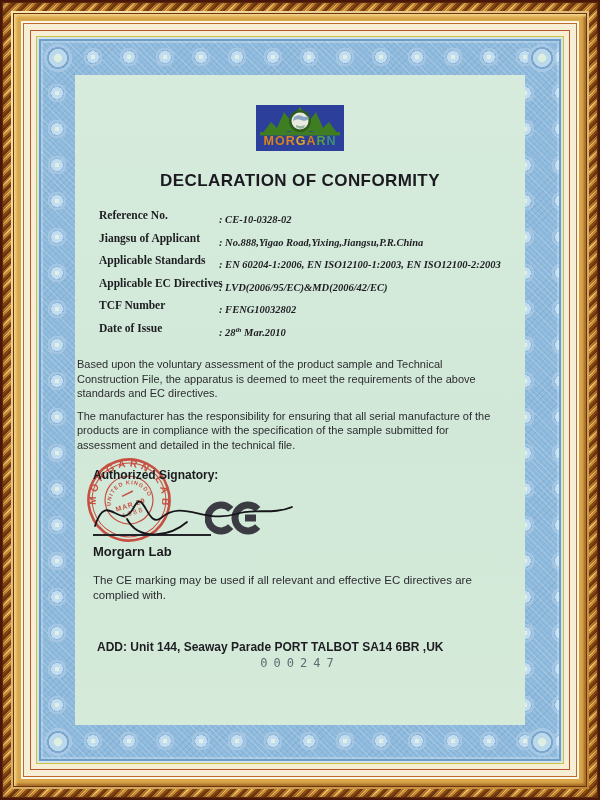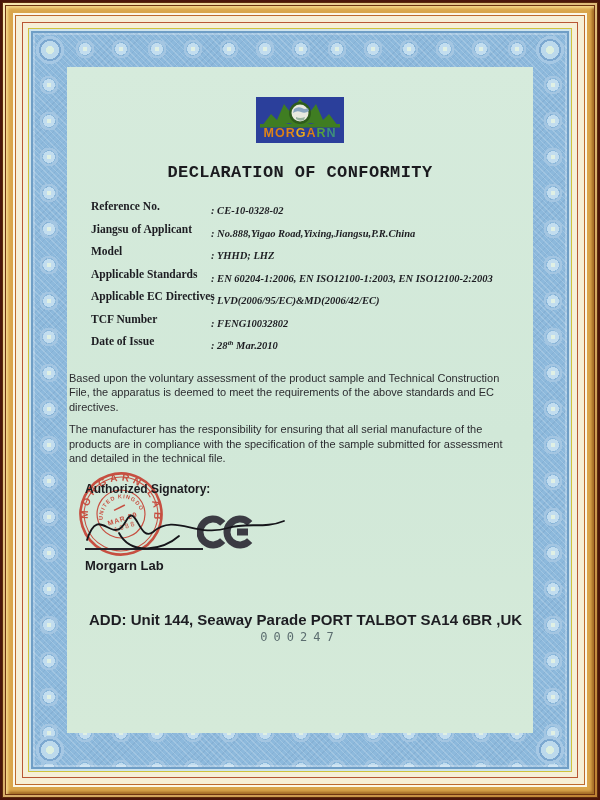--- a/index.html
+++ b/index.html
@@ -2,21 +2,21 @@
 <html><head>
 <meta charset="utf-8">
 <style>
   html,body{margin:0;padding:0;background:#888;}
   .page{width:600px;height:800px;margin:0 auto;position:relative;
         font-family:"Liberation Sans",sans-serif;box-sizing:border-box;}
   .page *{box-sizing:border-box;}
 
   
   .f-edge{width:100%;height:100%;background:#4a160a;padding:2px;}
-  .f-carve{width:100%;height:100%;padding:1px;
+  .f-carve{width:100%;height:100%;padding:9px;
     background:
       repeating-linear-gradient(135deg,#6e3a10 0 2px,#b5772c 2px 4px,#eec269 4px 5px,#c98c36 5px 7px,#8a4a14 7px 9px);
     box-shadow:inset 0 0 0 1px #5c2a0c, inset 0 0 6px rgba(60,20,0,.6);}
   .f-lip{width:100%;height:100%;padding:2px;background:linear-gradient(135deg,#f8e7b0,#c08434);}
   .f-dark{width:100%;height:100%;padding:1px;background:#6e3410;}
   .f-gold{width:100%;height:100%;padding:7px;background:#d9a54b;
     box-shadow:inset 2px 2px 2px #f2d астро88;}
   .f-gold{box-shadow:inset 2px 2px 3px #f4d98c, inset -2px -2px 3px #9c6420;}
   .f-white{width:100%;height:100%;padding:2px;background:#fcf8e8;}
   .f-orange{width:100%;height:100%;padding:1px;background:#bd6a2e;}
@@ -46,21 +46,21 @@
     background-image:linear-gradient(180deg,#d6ebdc 0%,#d1e8d8 55%,#d5ead9 100%);}
 
   
   .logo{width:88px;height:46px;margin:30px auto 0;position:relative;}
   .logo svg{display:block;}
   .logo-text{position:absolute;left:0;bottom:3px;width:100%;text-align:center;
     font-family:"Liberation Sans",sans-serif;font-size:12.5px;font-weight:bold;letter-spacing:1px;}
 
   
   .title{margin:20px 0 0;text-align:center;font-size:17px;font-weight:bold;color:#1b1b1f;
-    letter-spacing:.4px;font-family:Liberation Mono, monospace;}
+    letter-spacing:.4px;font-family:Liberation Sans, sans-serif;}
 
   
   .fields{margin:18px 0 0 24px;}
   .frow{height:22.5px;white-space:nowrap;}
   .flabel{display:inline-block;width:120px;font-family:"Liberation Serif",serif;
     font-weight:bold;font-size:11.5px;color:#1d1d22;vertical-align:top;}
   .fvalue{font-family:"Liberation Serif",serif;font-weight:bold;font-style:italic;
     font-size:10.5px;color:#1d1d22;}
   .fvalue sup, .fsup{font-size:7px;vertical-align:super;}
 
@@ -73,21 +73,21 @@
   .auth-label{position:relative;z-index:3;font-size:12px;font-weight:bold;color:#1b1b1f;}
   .stamp{position:absolute;left:-10px;top:-14px;z-index:1;opacity:.85;}
   .signature{position:absolute;left:-6px;top:6px;z-index:4;}
   .sig-line{position:absolute;left:0px;top:66px;width:118px;border-bottom:2px solid #23232a;z-index:2;}
   .ce-mark{position:absolute;left:112px;top:30px;z-index:1;}
 
   .lab-name{margin:4px 0 0 18px;font-size:13px;font-weight:bold;color:#1b1b1f;}
 
   .ce-par{margin:14px 18px 0 18px;font-size:11.5px;line-height:14.5px;color:#2c2c30;}
 
-  .address{margin:38px 0 0 22px;font-size:15px;font-weight:bold;color:#1d1d22;}
+  .address{margin:38px 0 0 22px;font-size:12px;font-weight:bold;color:#1d1d22;}
   .serial{margin:2px 0 0;text-align:center;font-family:"DejaVu Sans Mono",monospace;
     font-size:12px;letter-spacing:6px;color:#5c6e70;}
 </style>
 </head>
 <body>
 
 <div class="page">
  <div class="f-edge">
   <div class="f-carve">
    <div class="f-lip">
@@ -124,23 +124,20 @@
                 <h1 class="title">DECLARATION OF CONFORMITY</h1>
 
                 <div class="fields">
                   <div class="frow">
                     <span class="flabel">Reference No.</span><span class="fvalue">: CE-10-0328-02</span>
                   </div>
                   <div class="frow">
                     <span class="flabel">Jiangsu of Applicant</span><span class="fvalue">: No.888,Yigao Road,Yixing,Jiangsu,P.R.China</span>
                   </div>
                   <div class="frow">
-                    <span class="flabel">Model</span><span class="fvalue">: YHHD; LHZ</span>
-                  </div>
-                  <div class="frow">
                     <span class="flabel">Applicable Standards</span><span class="fvalue">: EN 60204-1:2006, EN ISO12100-1:2003, EN ISO12100-2:2003</span>
                   </div>
                   <div class="frow">
                     <span class="flabel">Applicable EC Directives</span><span class="fvalue">: LVD(2006/95/EC)&amp;MD(2006/42/EC)</span>
                   </div>
                   <div class="frow">
                     <span class="flabel">TCF Number</span><span class="fvalue">: FENG10032802</span>
                   </div>
                   <div class="frow">
                     <span class="flabel">Date of Issue</span><span class="fvalue"><span>: 28</span><span class="fsup">th</span><span> Mar.2010</span></span>
@@ -185,20 +182,21 @@
                     <g fill="none" stroke="#3b3b43" stroke-width="7">
                       <circle cx="16" cy="20" r="13" stroke-dasharray="62.4 19.3" transform="rotate(42 16 20)"></circle>
                       <circle cx="43" cy="20" r="13" stroke-dasharray="62.4 19.3" transform="rotate(42 43 20)"></circle>
                       <line x1="40" y1="20" x2="51" y2="20"></line>
                     </g>
                   </svg>
                 </div>
 
                 <div class="lab-name">Morgarn Lab</div>
 
+                <p class="ce-par">The CE marking may be used if all relevant and effective EC directives are complied with.</p>
 
                 <div class="address">ADD: Unit 144, Seaway Parade PORT TALBOT SA14 6BR ,UK</div>
                 <div class="serial">000247</div>
 
               </div>
              </div>
             </div>
            </div>
           </div>
          </div>

